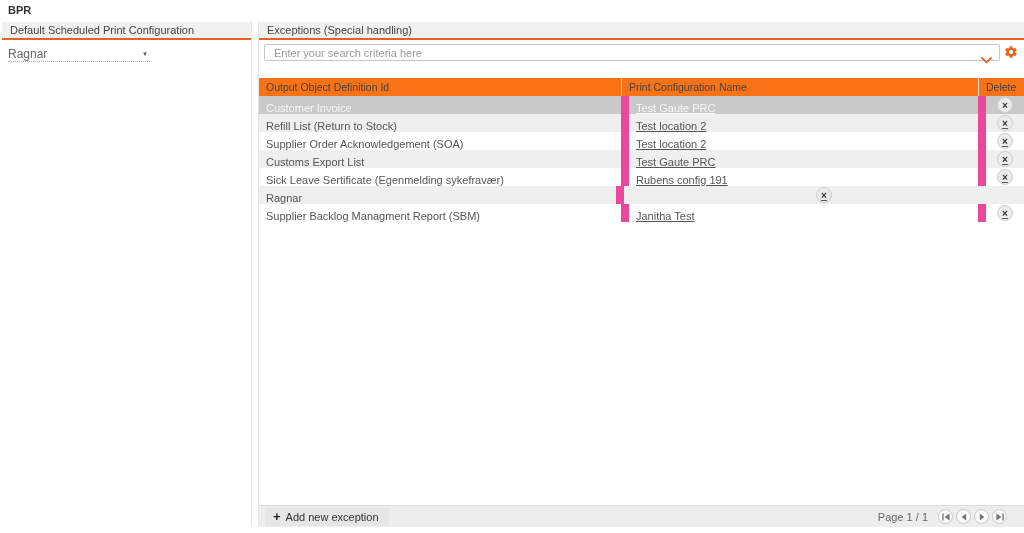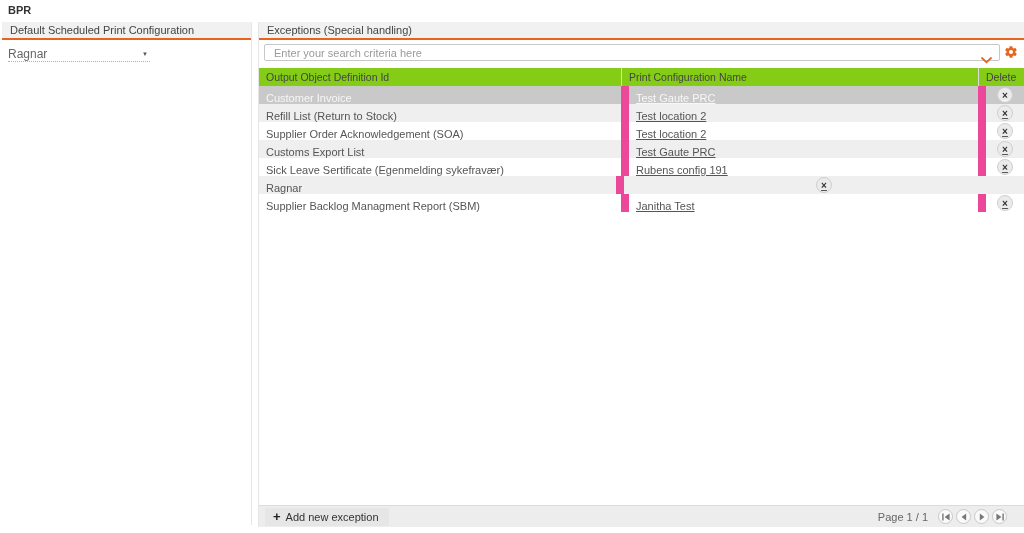--- a/index.html
+++ b/index.html
@@ -16,33 +16,33 @@
   .left-panel { left:2px; width:250px; height:503px; border-right:1px solid #e5e5e5; }
   .dropdown { position:absolute; left:6px; top:24px; width:142px; height:16px;
               border-bottom:1px dotted #b0b0b0; cursor:pointer;
               display:flex; align-items:center; justify-content:space-between; }
   .dropdown-value { font-size:12px; color:#666; }
   .dropdown-arrow { font-size:6px; color:#555; padding-right:2px; }
 
   
   .right-panel { left:258px; width:766px; height:505px; border-left:1px solid #e5e5e5; }
 
-  .search-row { position:relative; margin:4px 0 6px 0; height:18px; }
+  .search-row { position:relative; margin:4px 0 16px 0; height:18px; }
   .search-box { position:absolute; left:5px; right:24px; top:0; height:17px;
                 background:#fff; border:1px solid #c8c8c8; border-radius:2px; }
   .search-box input { position:absolute; left:0; top:0; width:100%; height:100%;
                 border:none; outline:none; background:transparent;
                 font-family:"Liberation Sans", sans-serif;
                 font-size:11px; color:#444; padding:0 22px 0 9px; }
   .search-box input::placeholder { color:#9a9a9a; opacity:1; }
   .search-chevron { position:absolute; right:7px; top:5px; cursor:pointer; }
   .gear-btn { position:absolute; right:6px; top:1px; width:15px; height:15px;
               border:none; background:transparent; cursor:pointer; padding:0; }
 
-  .table-header { display:flex; margin-top:5px; height:18px; background:#84cc16; }
+  .table-header { display:flex; margin-top:5px; height:18px; background:#f97316; }
   .th { font-size:10.5px; color:#444; padding:3px 0 0 7px; overflow:hidden; white-space:nowrap; }
   .th + .th { border-left:1px solid #dcdcdc; }
   .col-output { width:362px; }
   .col-config { width:357px; }
   .col-delete { flex:1; }
 
   .trow { display:flex; height:18px; cursor:pointer; }
   .cell { font-size:11px; color:#555; line-height:25px; padding-left:7px;
           overflow:hidden; white-space:nowrap; background:#fff; }
   .cell + .cell { border-left:8px solid #ec4899;text-decoration:underline; }

